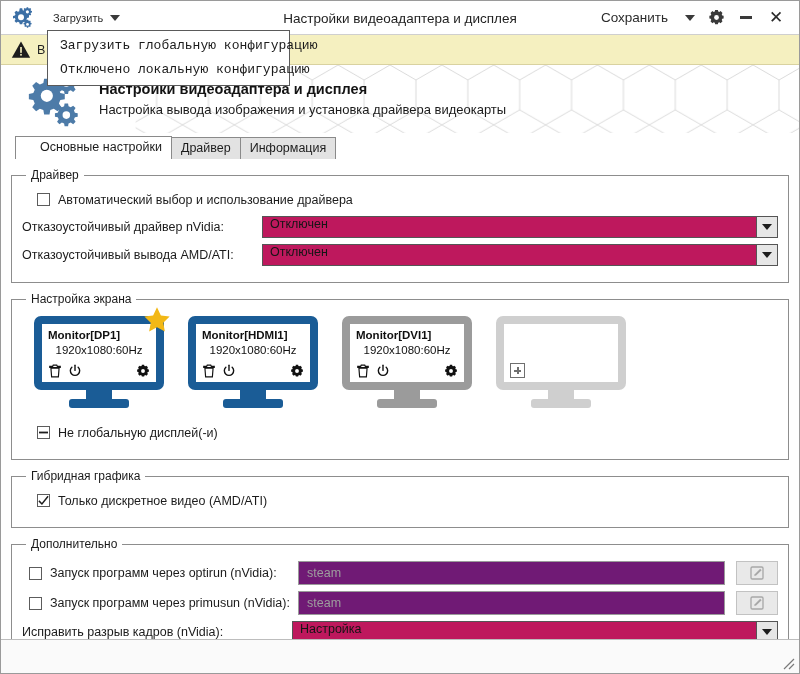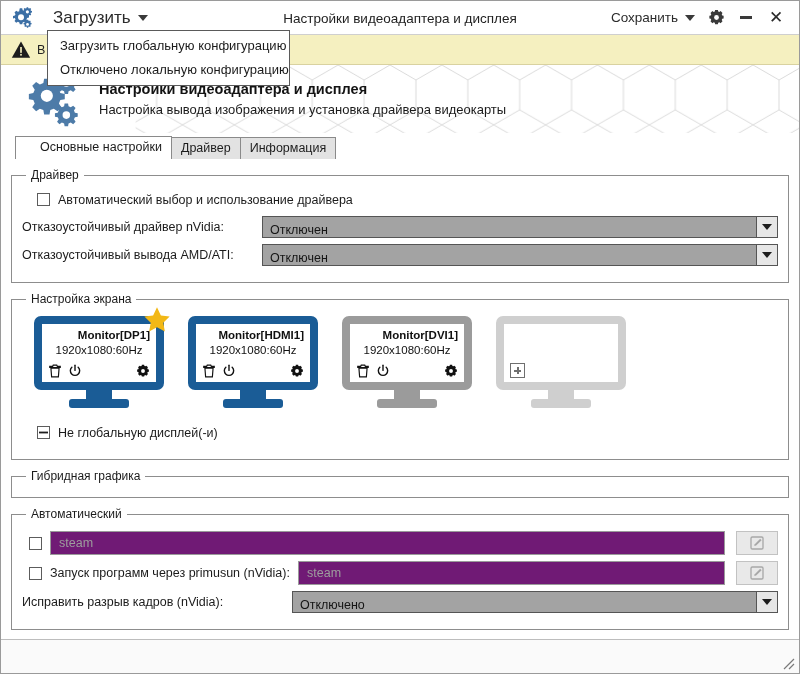--- a/index.html
+++ b/index.html
@@ -20,41 +20,41 @@
   .titlebar {
     position: relative;
     height: 34px;
     background: #ffffff;
     border-bottom: 1px solid #cfcfcf;
     display: flex; align-items: center;
   }
   .app-icon { margin-left: 9px; width: 24px; height: 24px; display:flex; align-items:center; justify-content:center; }
   .menu-btn {
     margin-left: 14px;
-    font-size: 17px; color: #2b2b2b;
+    font-size: 11px; color: #2b2b2b;
     display: flex; align-items: center; gap: 7px;
     padding: 3px 5px; cursor: default;
   }
   .caret-down {
     width: 0; height: 0;
     border-left: 5px solid transparent;
     border-right: 5px solid transparent;
     border-top: 6px solid #3a3a3a;
   }
   .title-center {
     position: absolute; left: 0; right: 0; top: 0; height: 34px;
     display: flex; align-items: center; justify-content: center;
     font-size: 13.5px; color: #222; pointer-events: none;
   }
   .title-right {
     margin-left: auto; display: flex; align-items: center; gap: 0px; padding-right: 8px;
   }
   .save-btn {
     font-size: 13.5px; color: #2b2b2b;
-    display: flex; align-items: center; gap: 7px; padding: 3px 6px; cursor: default;
+    display: flex; align-items: center; gap: 17px; padding: 3px 6px; cursor: default;
   }
   .tb-icon { width: 30px; height: 28px; display: flex; align-items: center; justify-content: center; cursor: default; }
   .min-glyph { width: 12px; height: 3px; background: #3a3a3a; }
   .close-glyph { font-size: 17px; color: #2b2b2b; line-height: 1; font-family: "DejaVu Sans", sans-serif; }
 
   
   .warnbar {
     height: 30px;
     background: #f5f0c0;
     border-bottom: 1px solid #d9d2a0;
@@ -72,20 +72,21 @@
     background: #ffffff;
     border: 1px solid #5a5a5a;
     z-index: 50;
     padding: 3px 0;
   }
   .dd-item {
     font-size: 13px; color: #1b1b1b;
     padding: 4px 10px 5px 12px;
     white-space: nowrap;
     cursor: default;
+    font-family: Liberation Mono, monospace;
   }
 
   
   .hero {
     position: relative;
     height: 68px;
     background: #ffffff;
     overflow: hidden;
     border-bottom: 0;
   }
@@ -139,22 +140,22 @@
     width: 13px; height: 13px; flex: none;
     border: 1px solid #5c5c5c; background: #fff;
     display: inline-flex; align-items: center; justify-content: center;
     margin-right: 8px;
   }
   .cb svg { display: block; }
   .cb-row { display: flex; margin: 7px 0 9px 15px; cursor: default; }
 
   
   .sel {
-    height: 22px; border: 1px solid #555; background: #a3a3a3;
-    display: flex; align-items: flex-end; position: relative; cursor: default;
+    height: 22px; border: 1px solid #555; background: #be185d;
+    display: flex; align-items: flex-start; position: relative; cursor: default;
   }
   .sel-val { font-size: 12.5px; color: #151515; padding-left: 7px; flex: 1; }
   .sel-arrow {
     width: 21px; height: 20px; background: #e6e6e6;
     border-left: 1px solid #555;
     display: flex; align-items: center; justify-content: center;
   }
   .sel-arrow i {
     width: 0; height: 0;
     border-left: 5px solid transparent;
@@ -172,21 +173,21 @@
   .mon-screen {
     border: 8px solid #1a5c96;
     border-radius: 7px;
     height: 74px;
     background: #ffffff;
     padding: 5px 6px 4px 6px;
     display: flex; flex-direction: column;
     position: relative;
     cursor: default;
   }
-  .mon-name { font-size: 11.5px; font-weight: bold; color: #101010; text-align: right; }
+  .mon-name { font-size: 11.5px; font-weight: bold; color: #101010; text-align: left; }
   .mon-res { font-size: 11.5px; color: #101010; text-align: center; margin-top: 3px; }
   .mon-icons { margin-top: auto; display: flex; align-items: center; gap: 6px; }
   .mon-icons .spacer { flex: 1; }
   .mon-neck { width: 26px; height: 9px; background: #1a5c96; margin: 0 auto; }
   .mon-base { width: 60px; height: 9px; border-radius: 3px; background: #1a5c96; margin: 0 auto; }
   .mon-wrap.gray .mon-screen { border-color: #9b9b9b; }
   .mon-wrap.gray .mon-neck, .mon-wrap.gray .mon-base { background: #9b9b9b; }
   .mon-wrap.empty .mon-screen { border-color: #cfcfcf; }
   .mon-wrap.empty .mon-neck, .mon-wrap.empty .mon-base { background: #cfcfcf; }
   .star { position: absolute; right: -8px; top: -11px; width: 30px; height: 30px; z-index: 4; }
@@ -452,27 +453,36 @@
           <svg width="9" height="9" viewBox="0 0 10 10">
               <rect x="0" y="4" width="10" height="2" fill="#1d1d1d"></rect>
             </svg>
         </span>
         <span class="lbl">Не глобальную дисплей(-и)</span>
       </div>
     </fieldset>
 
     <fieldset class="group">
       <legend>Гибридная графика</legend>
+      <div class="cb-row">
+        <span class="cb">
+          <svg width="11" height="11" viewBox="0 0 12 12">
+              <path d="M1 6.4L4.3 9.8 11 1.4" stroke="#1d1d1d" stroke-width="1.6" fill="none"></path>
+            </svg>
+        </span>
+        <span class="lbl">Только дискретное видео (AMD/ATI)</span>
+      </div>
     </fieldset>
 
     <fieldset class="group">
-      <legend>Автоматический</legend>
+      <legend>Дополнительно</legend>
 
       <div class="fieldrow">
         <span class="cb" style="margin-left:7px"></span>
+        <span class="lbl" style="width:248px">Запуск программ через optirun (nVidia):</span>
         <span class="txtin">steam</span>
         <span class="editbtn">
           <svg width="16" height="16" viewBox="0 0 24 24">
             <rect x="3" y="3" width="18" height="18" rx="2" fill="none" stroke="#a8a8a8" stroke-width="2"></rect>
             <path d="M16.8 5.6l2.1 2.1-8.2 8.2-2.8.7.7-2.8z" fill="#a8a8a8"></path>
           </svg>
         </span>
       </div>
 
       <div class="fieldrow">
@@ -483,21 +493,21 @@
           <svg width="16" height="16" viewBox="0 0 24 24">
             <rect x="3" y="3" width="18" height="18" rx="2" fill="none" stroke="#a8a8a8" stroke-width="2"></rect>
             <path d="M16.8 5.6l2.1 2.1-8.2 8.2-2.8.7.7-2.8z" fill="#a8a8a8"></path>
           </svg>
         </span>
       </div>
 
       <div class="fieldrow">
         <span class="lbl" style="width:270px">Исправить разрыв кадров (nVidia):</span>
         <div class="sel" style="flex:1">
-          <span class="sel-val">Отключено</span>
+          <span class="sel-val">Настройка</span>
           <span class="sel-arrow">
               <i></i>
             </span>
         </div>
       </div>
     </fieldset>
   </div>
 
   <div class="statusbar">
     <svg class="grip" viewBox="0 0 14 14">

